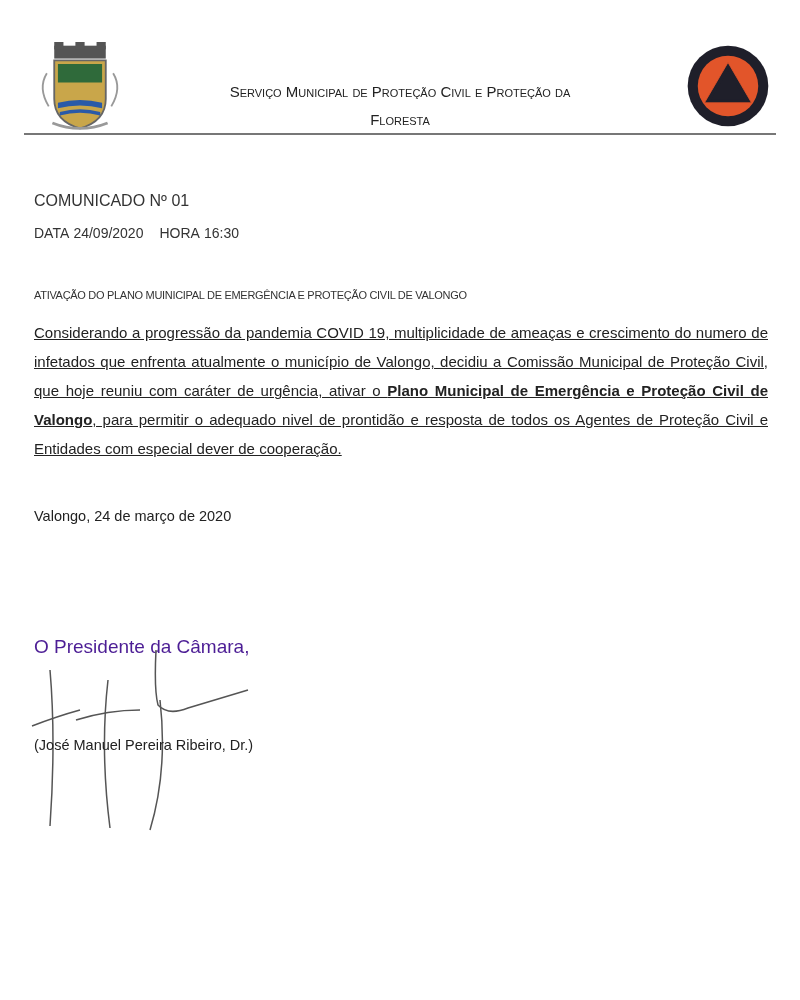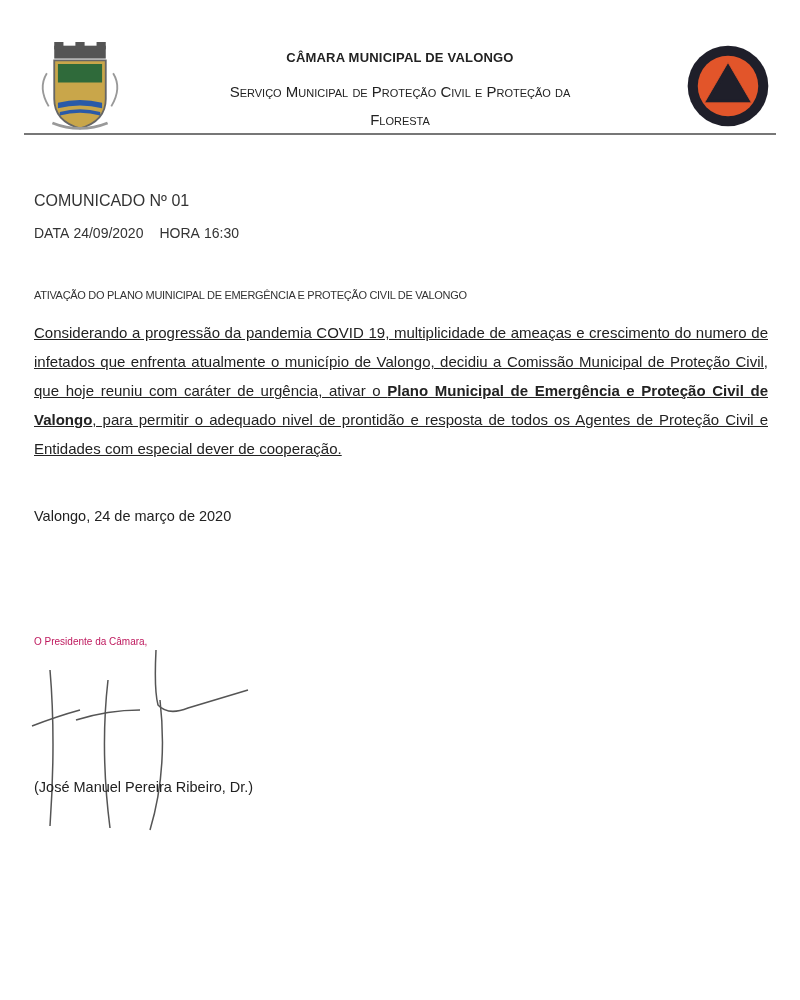--- a/index.html
+++ b/index.html
@@ -11,42 +11,41 @@
   .h-sub { position:absolute; left:170px; width:460px; text-align:center; top:78px; font-family:"Liberation Sans", sans-serif; font-size:15px; color:#222; font-variant:small-caps; line-height:28px; }
   .rule { position:absolute; left:24px; top:133px; width:752px; height:2px; background:#777; }
   .meta { position:absolute; left:34px; font-family:"Liberation Sans", sans-serif; color:#333; }
   .meta1 { top:192px; font-size:16px; }
   .meta2 { top:225px; font-size:14px; word-spacing:1px; }
   .meta2 .hora { margin-left:16px;text-align:center; }
   .subject { position:absolute; left:34px; top:289px; font-size:11px; color:#333; letter-spacing:-0.3px; }
   .body-text { position:absolute; left:34px; top:318px; width:734px; font-size:15px; line-height:29px; text-align:justify; color:#222;text-decoration:underline; }
   .body-text b { font-weight:bold; }
   .place { position:absolute; left:34px; top:508px; font-size:14.5px; color:#222; }
-  .pres { position:absolute; left:34px; top:636px; font-size:10px; color:#be185d; }
-  .name { position:absolute; left:34px; top:737px; font-size:14.5px; color:#222;margin-top:42px; }
+  .pres { position:absolute; left:34px; top:636px; font-size:19px; color:#4c1d95; }
+  .name { position:absolute; left:34px; top:737px; font-size:14.5px; color:#222; }
   .sig { position:absolute; left:28px; top:650px; width:250px; height:190px; }
 </style>
 </head>
 <body>
 
 <div class="header">
   <svg class="crest" viewBox="0 0 100 100">
     <rect x="22" y="4" width="56" height="14" fill="#555"></rect>
     <rect x="22" y="0" width="10" height="8" fill="#555"></rect>
       <rect x="45" y="0" width="10" height="8" fill="#555"></rect>
       <rect x="68" y="0" width="10" height="8" fill="#555"></rect>
     <path d="M22 20 H78 V62 Q78 86 50 94 Q22 86 22 62 Z" fill="#c9a64a" stroke="#666" stroke-width="2"></path>
     <path d="M26 24 H74 V44 H26 Z" fill="#2f6a3a"></path>
     <path d="M26 66 Q50 60 74 66 V72 Q50 66 26 72 Z" fill="#2a5aa8"></path>
     <path d="M28 76 Q50 70 72 76 V80 Q50 74 28 80 Z" fill="#2a5aa8"></path>
     <path d="M14 34 Q4 50 16 70" fill="none" stroke="#999" stroke-width="2"></path>
     <path d="M86 34 Q96 50 84 70" fill="none" stroke="#999" stroke-width="2"></path>
     <path d="M20 88 Q50 100 80 88" fill="none" stroke="#999" stroke-width="3"></path>
   </svg>
-  <div class="h-title">CÂMARA MUNICIPAL DE VALONGO</div>
   <div class="h-sub">
     <div>Serviço Municipal de Proteção Civil e Proteção da</div>
     <div>Floresta</div>
   </div>
   <svg class="emblem" viewBox="0 0 100 100">
     <circle cx="50" cy="50" r="48" fill="#1f1f2a"></circle>
     <circle cx="50" cy="50" r="36" fill="#e2552a"></circle>
     <path d="M50 22 L78 70 H22 Z" fill="#1f1f2a" stroke="#e2552a" stroke-width="1"></path>
     <path d="M50 32 L70 66 H30 Z" fill="#1f1f2a"></path>
   </svg>

